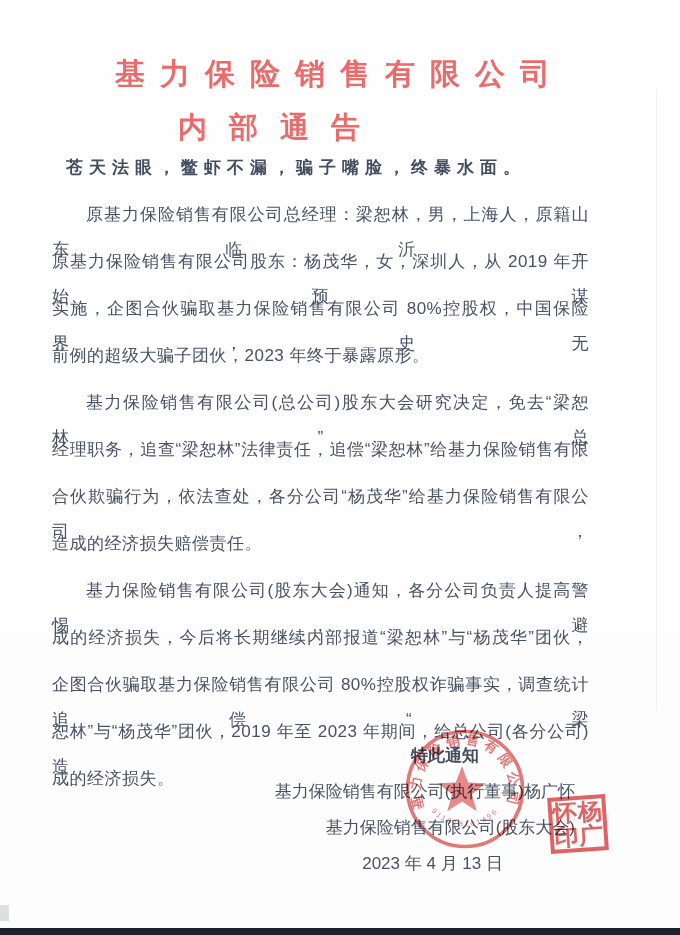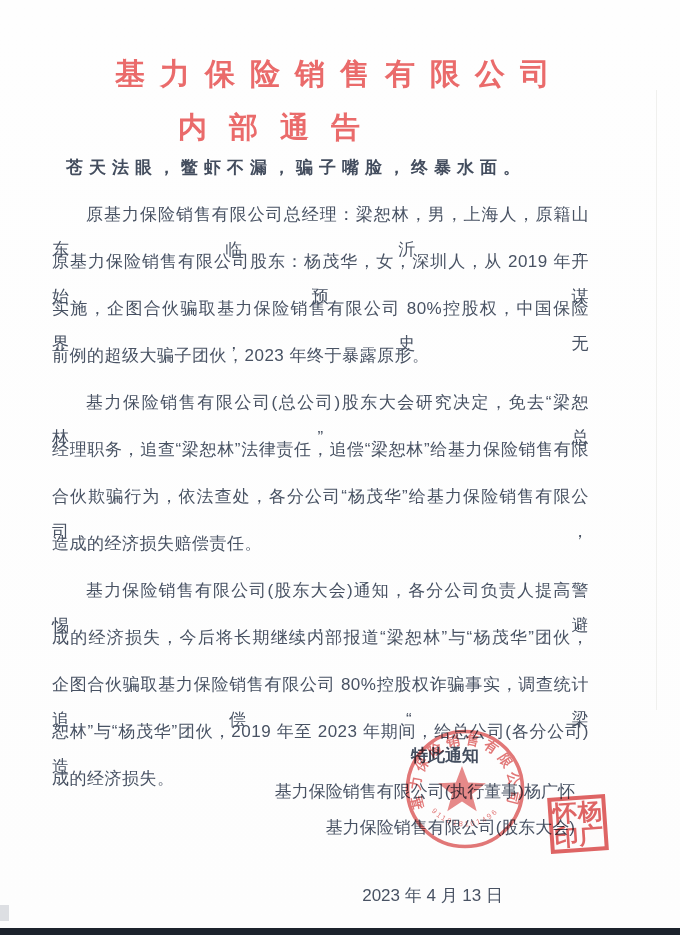--- a/index.html
+++ b/index.html
@@ -67,21 +67,21 @@
   .line.slogan.s1{padding-left:14px;}
 
   .signature{
     position:absolute;top:738px;right:105px;
     text-align:right;
     color:#485263;font-size:17px;
     z-index:5;
   }
   .sig-line{height:36px;line-height:36px;white-space:nowrap;}
   .sig-line.closing{padding-right:96px;font-weight:bold;color:#434d5e;}
-  .sig-line.date{padding-right:72px;margin-top:32px;}
+  .sig-line.date{padding-right:72px;}
 
   
   .seal-circle{
     position:absolute;left:402px;top:726px;width:126px;height:126px;
     z-index:6;
     opacity:.82;
     mix-blend-mode:multiply;
     pointer-events:none;
   }
 

